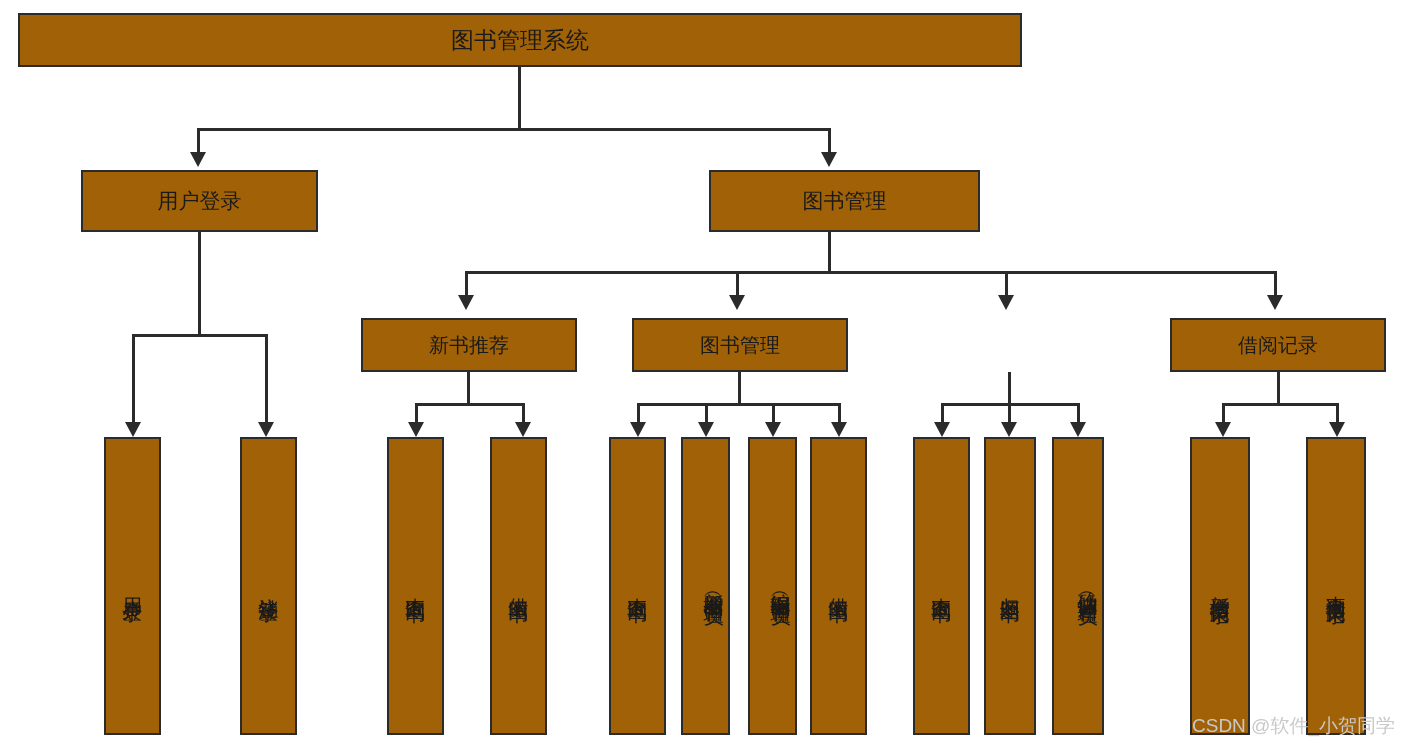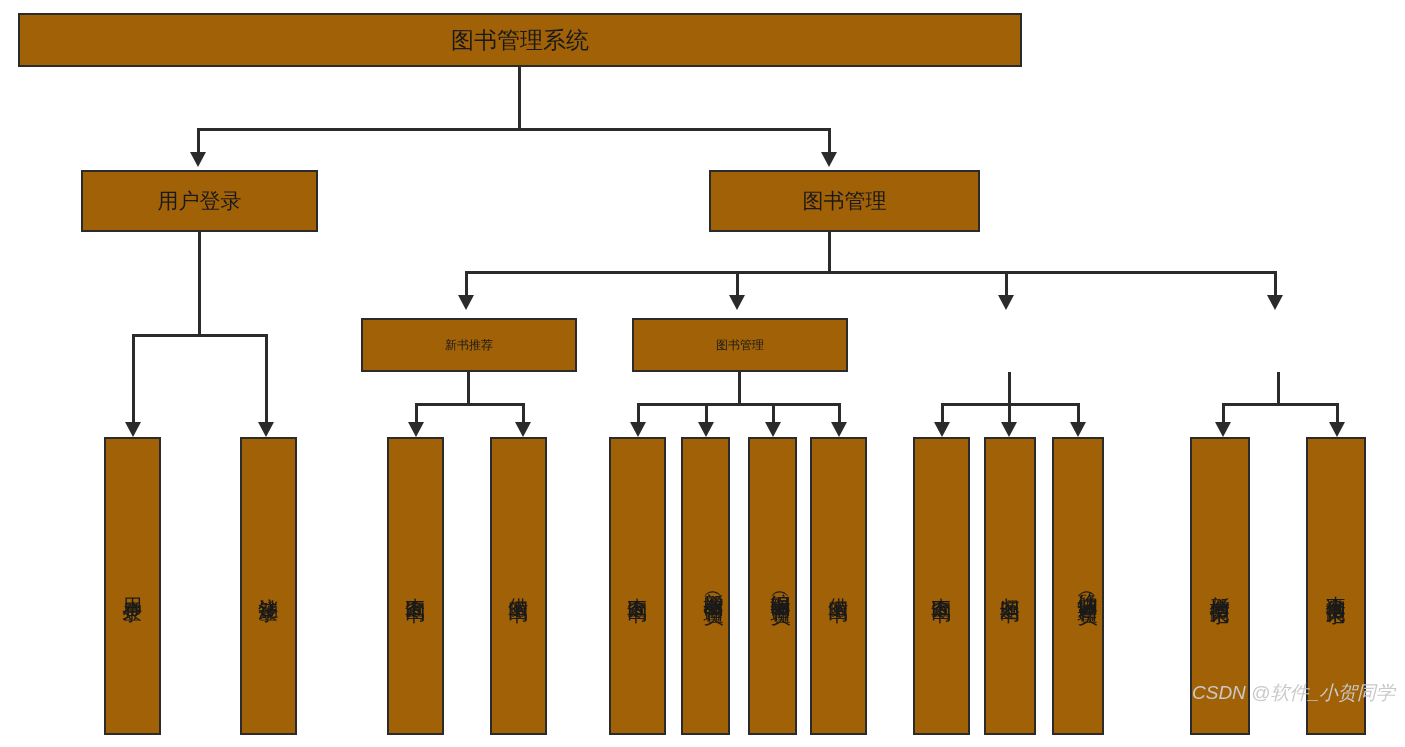--- a/index.html
+++ b/index.html
@@ -21,21 +21,21 @@
     background: #a16207;
     display: flex;
     align-items: center;
     justify-content: center;
     color: #1a1a1a;
     text-align: center;
     line-height: 1.22;
   }
   .node.root      { font-size: 23px; }
   .node.level2    { font-size: 21px; }
-  .node.level3    { font-size: 12px; }
+  .node.level3    { font-size: 20px; }
   .node.leaf {
     font-size: 20px;
     writing-mode: vertical-rl;
     text-orientation: upright;
     align-items: center;
     justify-content: center;
     padding: 6px 2px;
     letter-spacing: 2px;
   }
   .node.leaf.topalign { align-items: flex-start; }
@@ -91,20 +91,21 @@
   <div class="edge v" style="left:736px; top:271px; height:25px;"></div>
   <div class="edge v" style="left:1005px; top:271px; height:25px;"></div>
   <div class="edge v" style="left:1274px; top:271px; height:25px;"></div>
   <div class="arrow" style="left:458px; top:295px;"></div>
   <div class="arrow" style="left:729px; top:295px;"></div>
   <div class="arrow" style="left:998px; top:295px;"></div>
   <div class="arrow" style="left:1267px; top:295px;"></div>
 
   <div class="node level3" style="left:361px; top:318px; width:216px; height:54px;">新书推荐</div>
   <div class="node level3" style="left:632px; top:318px; width:216px; height:54px;">图书管理</div>
+  <div class="node level3" style="left:1170px; top:318px; width:216px; height:54px;">借阅记录</div>
 
   <div class="edge v" style="left:467px; top:372px; height:32px;"></div>
   <div class="edge h" style="left:415px; top:403px; width:110px;"></div>
   <div class="edge v" style="left:415px; top:403px; height:20px;"></div>
   <div class="edge v" style="left:522px; top:403px; height:20px;"></div>
   <div class="arrow" style="left:408px; top:422px;"></div>
   <div class="arrow" style="left:515px; top:422px;"></div>
 
   <div class="edge v" style="left:738px; top:372px; height:32px;"></div>
   <div class="edge h" style="left:637px; top:403px; width:204px;"></div>
@@ -144,15 +145,15 @@
   <div class="node leaf topalign" style="left:748px; top:437px; width:49px; height:298px;">编辑图书（管理员）</div>
   <div class="node leaf" style="left:810px; top:437px; width:57px; height:298px;">借阅图书</div>
 
   <div class="node leaf" style="left:913px; top:437px; width:57px; height:298px;">查询图书</div>
   <div class="node leaf" style="left:984px; top:437px; width:52px; height:298px;">归还图书</div>
   <div class="node leaf topalign" style="left:1052px; top:437px; width:52px; height:298px;">确认归还（管理员）</div>
 
   <div class="node leaf" style="left:1190px; top:437px; width:60px; height:298px;">新增借阅记录</div>
   <div class="node leaf" style="left:1306px; top:437px; width:60px; height:298px;">查询借阅记录</div>
 
-  <div class="watermark" style="left:1192px; top:680px;font-style:italic;">CSDN @软件_小贺同学</div>
+  <div class="watermark" style="left:1192px; top:713px;">CSDN @软件_小贺同学</div>
 
 </div>
 
 </body></html>

